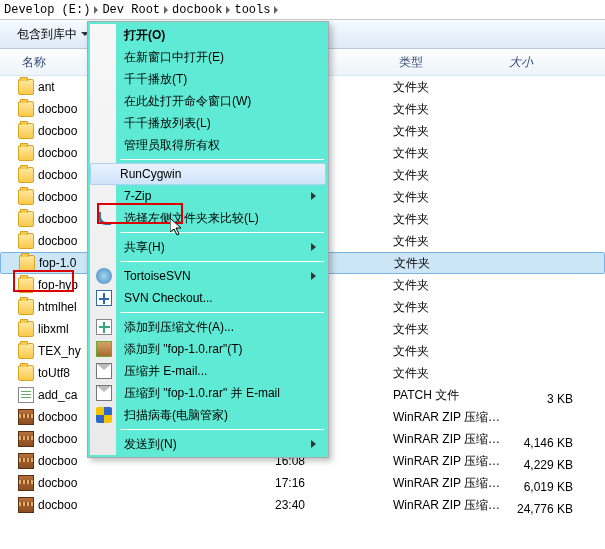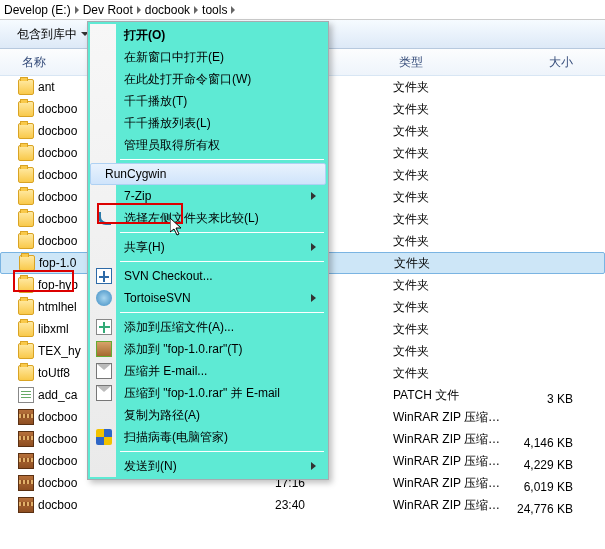--- a/index.html
+++ b/index.html
@@ -15,21 +15,21 @@
     position: relative;
   }
   .bc {
     height: 20px;
     background: #fff;
     border-bottom: 1px solid #ccc;
     padding-left: 4px;
     display: flex;
     align-items: center;
   }
-  .bc span { display: inline-flex; align-items: center; }
+  .bc span { display: inline-flex; align-items: center; font-family: Liberation Mono, monospace; }
   .bc .tri {
     margin: 0 4px;
     width: 0; height: 0;
     border-left: 4px solid #666;
     border-top: 4px solid transparent;
     border-bottom: 4px solid transparent;
   }
   .toolbar {
     height: 29px;
     background: linear-gradient(#f6fbff, #dde9f7);
@@ -48,21 +48,21 @@
   .header {
     height: 27px;
     background: linear-gradient(#fcfdfe, #eef4fb);
     border-bottom: 1px solid #d8e6f4;
     display: flex; align-items: center;
   }
   .header .col { color: #334a78; padding-left: 6px; }
   .col-name { width: 275px; padding-left: 22px !important; }
   .col-date { width: 118px; }
   .col-type { width: 110px; }
-  .col-size { width: 80px; text-align: right; padding-right: 10px; }
+  .col-size { width: 80px; text-align: left; padding-right: 10px; font-style: italic; }
   .list { position: relative; }
   .row {
     height: 22px; line-height: 22px;
     display: flex; align-items: center;
     white-space: nowrap;
   }
   .row .c-name { width: 275px; padding-left: 18px; display: flex; align-items: center; overflow: hidden; }
   .row .c-date { width: 118px; overflow: hidden; }
   .row .c-type { width: 110px; overflow: hidden; }
   .row .c-size { width: 80px; text-align: right; padding-right: 10px; overflow: hidden; margin-top: 8px; }
@@ -99,21 +99,21 @@
   .menu .gutter {
     position: absolute; left: 2px; top: 2px; bottom: 2px; width: 26px;
     background: linear-gradient(#f7f7f7,#eaeaea);
   }
   .mitem {
     position: relative;
     height: 22px; line-height: 22px;
     padding-left: 34px;
     display: flex; align-items: center;
   }
-  .mitem.hl { background: linear-gradient(#e9f2fd,#cfe4fb); border:1px solid #aed1f3; border-radius:2px; padding-left:14px; height:22px; }
+  .mitem.hl { background: linear-gradient(#e9f2fd,#cfe4fb); border:1px solid #aed1f3; border-radius:2px; padding-left:29px; height:22px; }
   .mitem .sub { position:absolute; right:10px; width:0;height:0;border-left:5px solid #333;border-top:4px solid transparent;border-bottom:4px solid transparent; top:7px; }
   .msep { height: 1px; margin: 3px 2px 3px 30px; background: #d6d6d6; border-bottom:1px solid #fff; }
   .mic { position:absolute; left:6px; top:3px; width:16px; height:16px; }
   .mic-back { }
   .mic-back::before { content:""; position:absolute; width:10px;height:10px; border-left:3px solid #2a7aa9;border-bottom:3px solid #2a7aa9; border-radius:0 0 0 8px; left:2px; top:2px; }
   .mic-svn { border:1px solid #2e6aa7; background:#fff; }
   .mic-svn::after{content:"";position:absolute;left:2px;top:7px;width:10px;height:2px;background:#2e6aa7;}
   .mic-svn::before{content:"";position:absolute;left:6px;top:2px;width:2px;height:11px;background:#2e6aa7;}
   .mic-tort { border-radius:50%; background:radial-gradient(#a8d6ef,#3d8bc2); }
   .mic-shield { background: conic-gradient(#2f66c6 0 25%, #f2c200 25% 50%, #2f66c6 50% 75%, #f2c200 75% 100%); border-radius:2px; }
@@ -341,24 +341,24 @@
 
 <div class="menu">
   <div class="gutter"></div>
   <div class="mitem" style="font-weight:bold">
       <span>打开(O)</span>
     </div>
   <div class="mitem">
       <span>在新窗口中打开(E)</span>
     </div>
   <div class="mitem">
+      <span>千千播放(T)</span>
+    </div>
+  <div class="mitem">
       <span>在此处打开命令窗口(W)</span>
-    </div>
-  <div class="mitem">
-      <span>千千播放(T)</span>
     </div>
   <div class="mitem">
       <span>千千播放列表(L)</span>
     </div>
   <div class="mitem">
       <span>管理员取得所有权</span>
     </div>
   <div class="msep"></div>
   <div class="mitem hl">
       <span>RunCygwin</span>
@@ -371,47 +371,44 @@
       <span class="mic mic-back"></span>
       <span>选择左侧文件夹来比较(L)</span>
     </div>
   <div class="msep"></div>
   <div class="mitem">
       <span>共享(H)</span>
       <span class="sub"></span>
     </div>
   <div class="msep"></div>
   <div class="mitem">
-      <span class="mic mic-svn"></span>
-      <span>SVN Checkout...</span>
-    </div>
-  <div class="mitem">
       <span class="mic mic-tort"></span>
       <span>TortoiseSVN</span>
       <span class="sub"></span>
     </div>
+  <div class="mitem">
+      <span class="mic mic-svn"></span>
+      <span>SVN Checkout...</span>
+    </div>
   <div class="msep"></div>
   <div class="mitem">
       <span class="mic mic-add"></span>
       <span>添加到压缩文件(A)...</span>
     </div>
   <div class="mitem">
       <span class="mic mic-addrar"></span>
       <span>添加到 "fop-1.0.rar"(T)</span>
     </div>
   <div class="mitem">
       <span class="mic mic-mail"></span>
       <span>压缩并 E-mail...</span>
     </div>
   <div class="mitem">
       <span class="mic mic-mail"></span>
       <span>压缩到 "fop-1.0.rar" 并 E-mail</span>
-    </div>
-  <div class="mitem">
-      <span>复制为路径(A)</span>
     </div>
   <div class="mitem">
       <span class="mic mic-shield"></span>
       <span>扫描病毒(电脑管家)</span>
     </div>
   <div class="msep"></div>
   <div class="mitem">
       <span>发送到(N)</span>
       <span class="sub"></span>
     </div>

